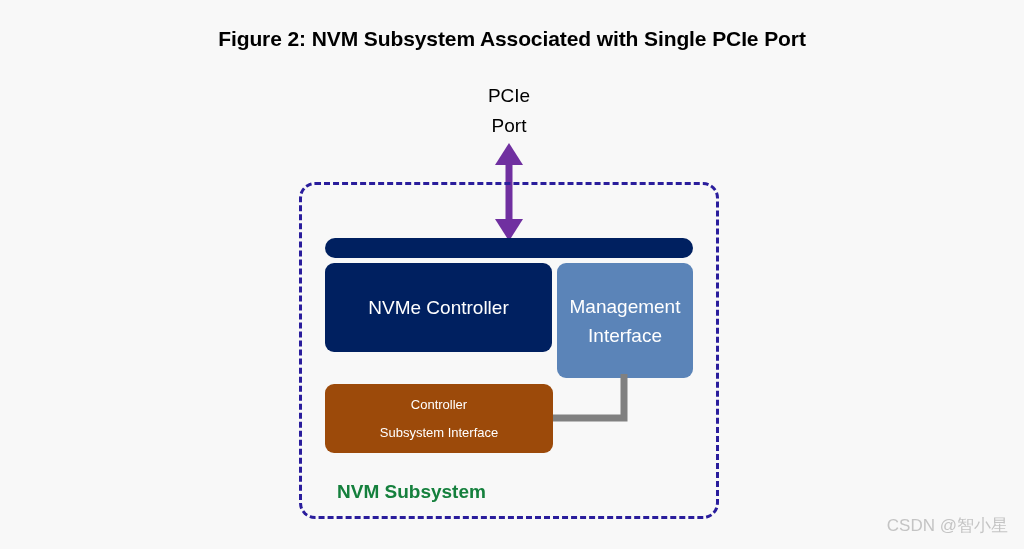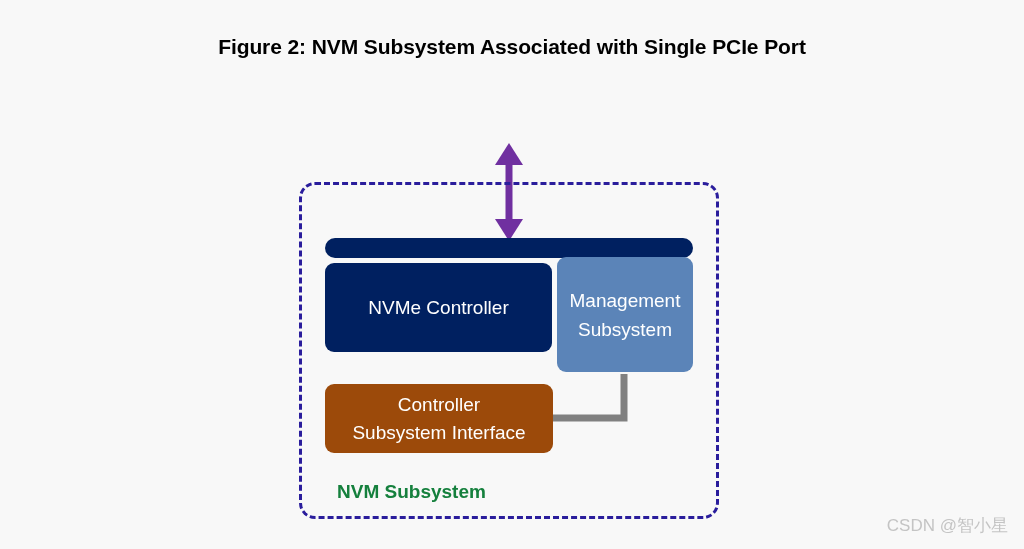--- a/index.html
+++ b/index.html
@@ -25,21 +25,20 @@
     position: absolute;
     left: 0;
     top: 27px;
     width: 1024px;
     text-align: center;
     font-size: 21px;
     font-weight: bold;
     color: #000000;
     letter-spacing: -0.1px;
     white-space: nowrap;
-    margin-top: 8px;
   }
 
   
   #pcie-port-label {
     position: absolute;
     left: 449px;
     top: 81px;
     width: 120px;
     text-align: center;
     font-size: 19px;
@@ -109,21 +108,21 @@
     color: #ffffff;
     font-size: 19px;
     line-height: 29px;
     text-align: center;
   }
 
   
   #management-endpoint-box {
     position: absolute;
     left: 557px;
-    top: 257px;
+    top: 263px;
     width: 136px;
     height: 115px;
     background: #5b84b8;
     border-radius: 9px;
     display: flex;
     flex-direction: column;
     align-items: center;
     justify-content: center;
     color: #ffffff;
     font-size: 19px;
@@ -138,21 +137,21 @@
     top: 384px;
     width: 228px;
     height: 69px;
     background: #9c4a0a;
     border-radius: 9px;
     display: flex;
     flex-direction: column;
     align-items: center;
     justify-content: center;
     color: #ffffff;
-    font-size: 19px;
+    font-size: 13px;
     line-height: 28px;
     text-align: center;
   }
 
   
   #mgmt-cmi-connector {
     position: absolute;
     left: 546px;
     top: 374px;
     width: 90px;
@@ -169,38 +168,42 @@
     white-space: nowrap;
   }
 </style>
 </head>
 <body>
 
 <div id="stage">
 
   <div id="figure-title">Figure 2: NVM Subsystem Associated with Single PCIe Port</div>
 
+  <div id="pcie-port-label">
+    <span class="line">PCIe</span>
+    <span class="line">Port</span>
+  </div>
 
   <svg id="pcie-arrow" viewBox="0 0 44 98">
     <line x1="22" y1="14" x2="22" y2="84" stroke="#7030a0" stroke-width="7"></line>
     <polygon points="22,0 36,22 8,22" fill="#7030a0"></polygon>
     <polygon points="22,98 36,76 8,76" fill="#7030a0"></polygon>
   </svg>
 
   <div id="nvm-subsystem-boundary"></div>
 
   <div id="pcie-bus-bar"></div>
 
   <div id="nvme-controller-box">
     <span>NVMe Controller</span>
   </div>
 
   <div id="management-endpoint-box">
     <span>Management</span>
-    <span>Subsystem</span>
+    <span>Interface</span>
   </div>
 
   <svg id="mgmt-cmi-connector" viewBox="0 0 90 54">
     <path d="M 78 0 L 78 44 L 4 44" fill="none" stroke="#808080" stroke-width="7"></path>
   </svg>
 
   <div id="cmi-box">
     <span>Controller</span>
     <span>Subsystem Interface</span>
   </div>

